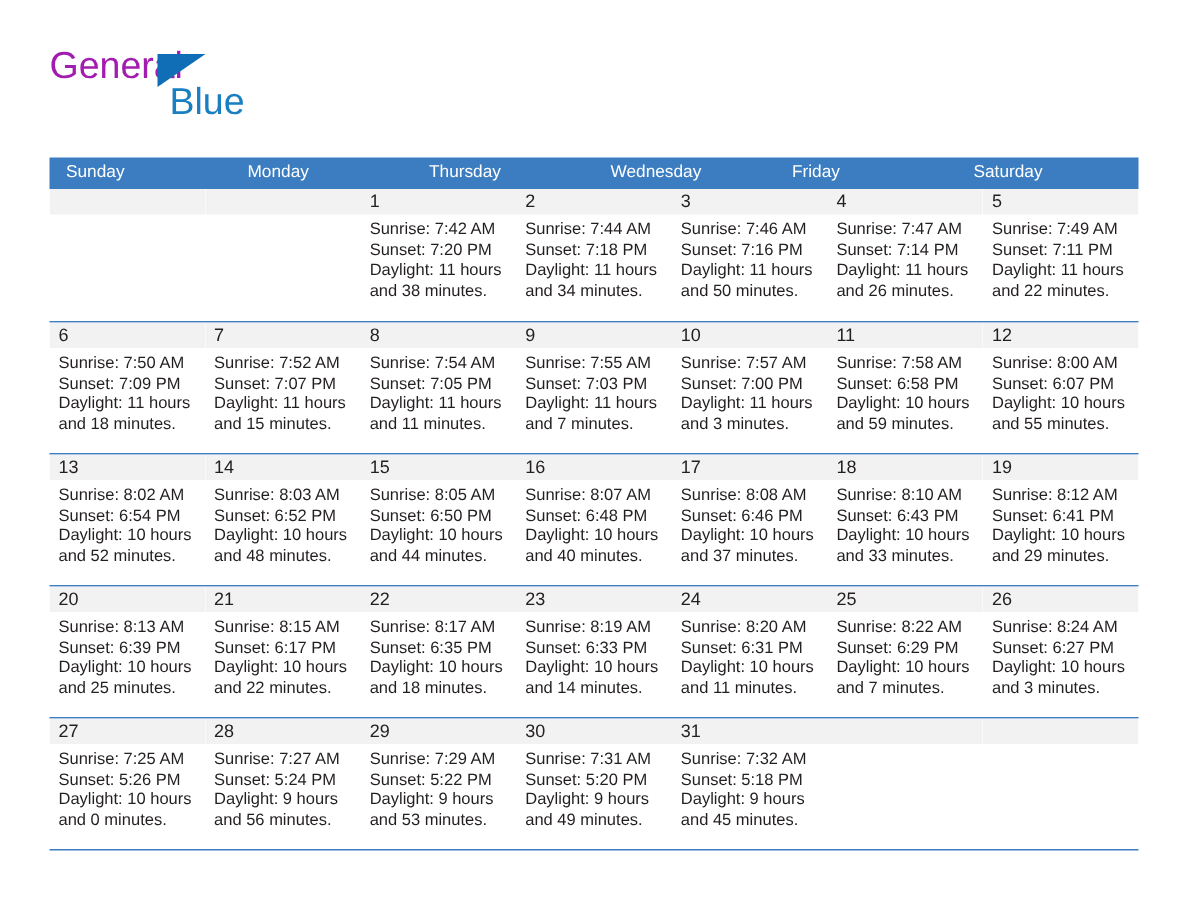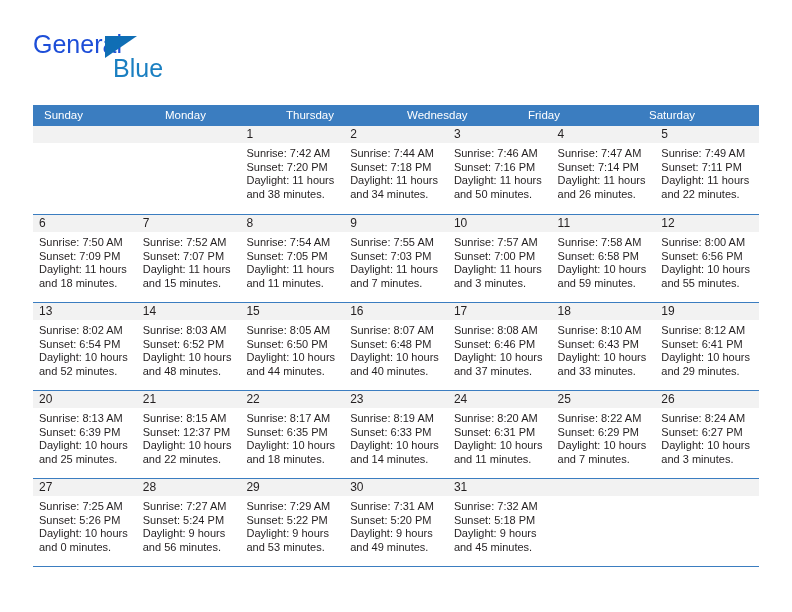--- a/index.html
+++ b/index.html
@@ -35,21 +35,21 @@
     top: 6px;
     width: 200px;
     height: 56px;
   }
   .brand-general {
     position: absolute;
     left: 0;
     top: 0;
     font-size: 25px;
     letter-spacing: 0px;
-    color: #1d4ed8;
+    color: #a21caf;
     line-height: 28px;
   }
   .brand-triangle {
     position: absolute;
     left: 72px;
     top: 6px;
     width: 0;
     height: 0;
     border-left: 32px solid #0f6eb5;
     border-bottom: 22px solid transparent;
@@ -279,21 +279,21 @@
               <div>Sunrise: 7:58 AM</div>
               <div>Sunset: 6:58 PM</div>
               <div>Daylight: 10 hours</div>
               <div>and 59 minutes.</div>
             </div>
           </div>
           <div class="day-cell">
             <div class="day-number">12</div>
             <div class="day-info">
               <div>Sunrise: 8:00 AM</div>
-              <div>Sunset: 6:56 PM</div>
+              <div>Sunset: 6:07 PM</div>
               <div>Daylight: 10 hours</div>
               <div>and 55 minutes.</div>
             </div>
           </div>
         </div>
         <div class="week-row">
           <div class="day-cell">
             <div class="day-number">13</div>
             <div class="day-info">
               <div>Sunrise: 8:02 AM</div>
@@ -364,21 +364,21 @@
               <div>Sunrise: 8:13 AM</div>
               <div>Sunset: 6:39 PM</div>
               <div>Daylight: 10 hours</div>
               <div>and 25 minutes.</div>
             </div>
           </div>
           <div class="day-cell">
             <div class="day-number">21</div>
             <div class="day-info">
               <div>Sunrise: 8:15 AM</div>
-              <div>Sunset: 12:37 PM</div>
+              <div>Sunset: 6:17 PM</div>
               <div>Daylight: 10 hours</div>
               <div>and 22 minutes.</div>
             </div>
           </div>
           <div class="day-cell">
             <div class="day-number">22</div>
             <div class="day-info">
               <div>Sunrise: 8:17 AM</div>
               <div>Sunset: 6:35 PM</div>
               <div>Daylight: 10 hours</div>

